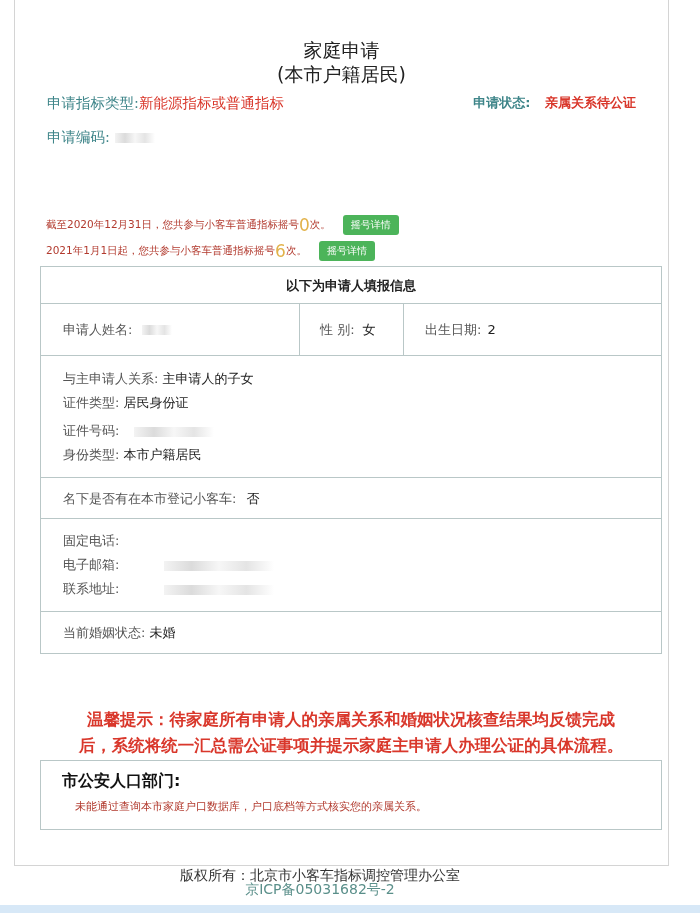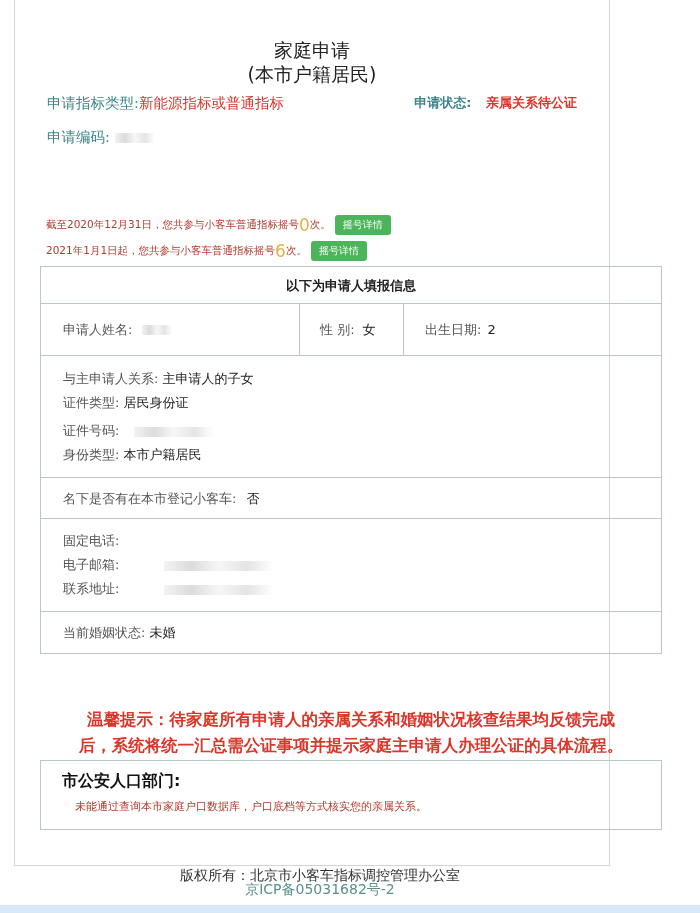--- a/index.html
+++ b/index.html
@@ -1,32 +1,32 @@
 <!DOCTYPE html>
 <html><head>
   <meta charset="utf-8">
   <style>
     * { box-sizing: border-box; margin: 0; padding: 0; }
     html, body { width: 700px; height: 913px; background: #ffffff; overflow: hidden; }
     body { font-family: "DejaVu Sans", "Liberation Sans", sans-serif; color: #333; position: relative; }
     .frame {
-      position: absolute; left: 14px; top: 0; width: 596px; height: 866px;
+      position: absolute; left: 14px; top: 0; width: 655px; height: 866px;
       border-left: 1px solid #d4d4d4; border-right: 1px solid #d4d4d4; border-bottom: 1px solid #d4d4d4;
       background: #fff;
     }
     .title { position: absolute; top: 38px; left: 0; width: 100%; text-align: center; font-size: 19px; line-height: 24px; color: #222; }
     .meta-row { position: absolute; left: 32px; font-size: 14.5px; font-weight: normal; }
     .meta-label { color: #3e8589; }
     .meta-value { color: #d9372b; }
     .status { position: absolute; right: 32px; top: 94px; font-size: 13px; font-weight: bold; }
     .lottery { position: absolute; left: 31px; font-size: 10.5px; color: #b23a2e; display: flex; align-items: center; }
     .lottery .num { color: #e2b24a; font-size: 17px; line-height: 17px; }
     .btn {
       display: inline-block; background: #4cb45a; color: #fff; font-size: 10px;
-      border-radius: 3px; padding: 3px 8px; margin-left: 4px; line-height: 14px;
+      border-radius: 3px; padding: 3px 8px; margin-left: 12px; line-height: 14px;
     }
     .info-table {
       position: absolute; left: 25px; top: 266px; width: 622px;
       border: 1px solid #b9c7c7;
     }
     .th { height: 37px; border-bottom: 1px solid #b9c7c7; text-align: center; line-height: 37px; font-size: 13px; font-weight: bold; color: #222; }
     .row3 { display: flex; height: 52px; border-bottom: 1px solid #b9c7c7; font-size: 13px; }
     .row3 > div { display: flex; align-items: center; }
     .c1 { width: 259px; padding-left: 22px; border-right: 1px solid #b9c7c7; }
     .c2 { width: 104px; padding-left: 20px; border-right: 1px solid #b9c7c7; }

